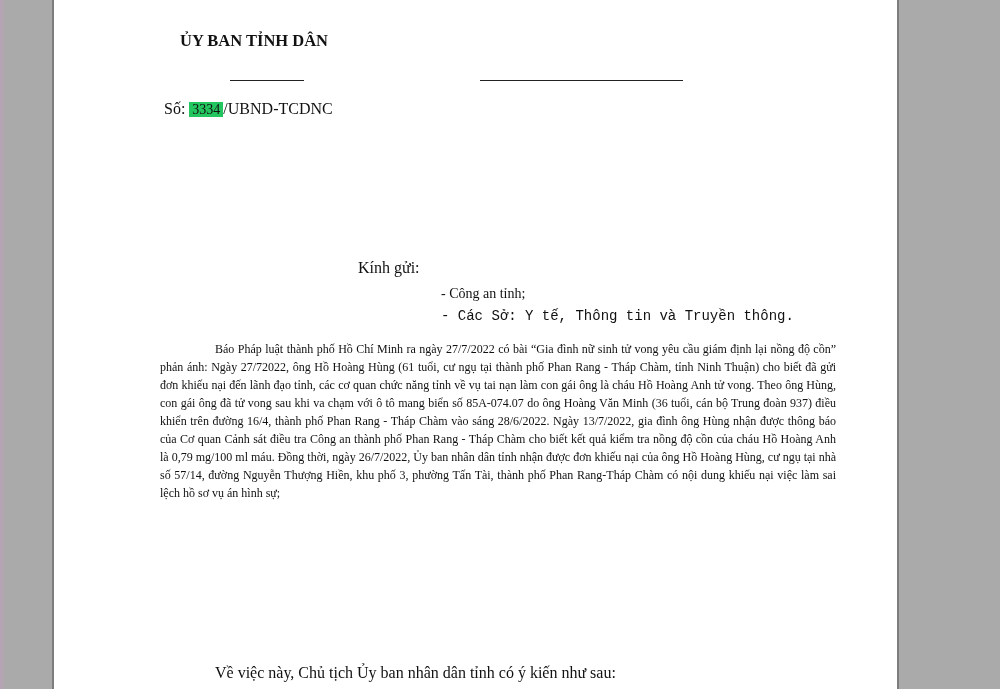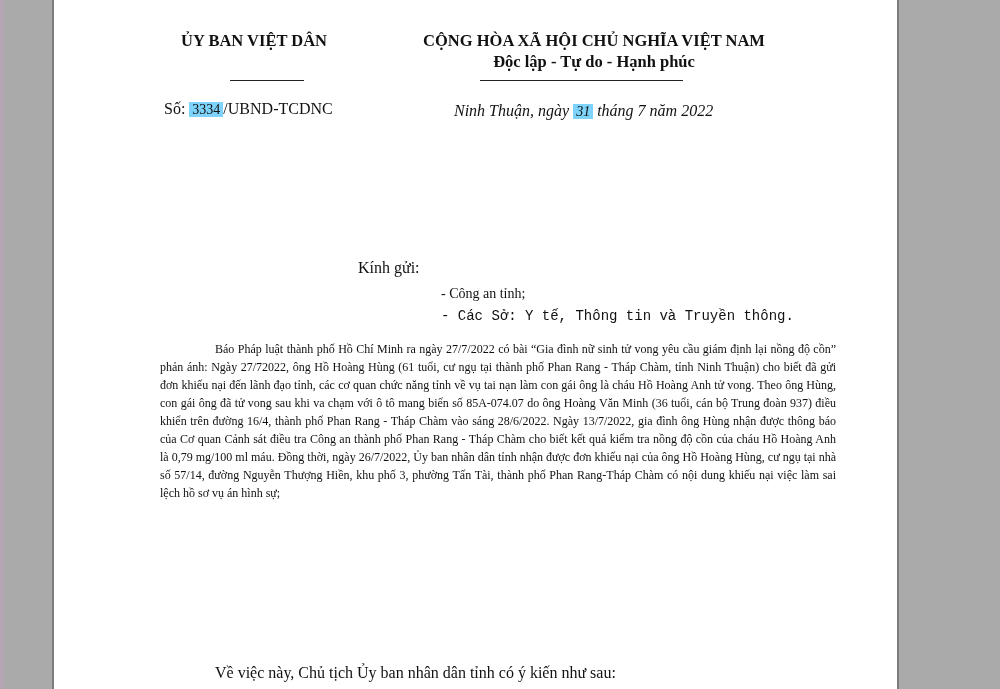--- a/index.html
+++ b/index.html
@@ -38,21 +38,21 @@
     border-top: 1.5px solid #222;
   }
   .rule-right {
     position: absolute; left: 426px; top: 80px; width: 203px; height: 0;
     border-top: 1.5px solid #222;
   }
   .so-line {
     position: absolute; left: 110px; top: 98px; width: 240px;
     font-size: 16px; line-height: 21px; white-space: nowrap;
   }
-  .highlight { background: #7dd3fc; padding: 0 3px; font-size: 14px; }
+  .highlight { background: #22c55e; padding: 0 3px; font-size: 14px; }
   .vv {
     position: absolute; left: 100px; top: 120px; width: 200px;
     text-align: center; font-size: 16px; line-height: 21.3px;
   }
   .date-line {
     position: absolute; left: 400px; top: 100px; width: 360px;
     font-style: italic; font-size: 16px; line-height: 21px; white-space: nowrap;
   }
   .kinh-gui {
     position: absolute; left: 304px; top: 257px;
@@ -74,41 +74,32 @@
 </style>
 </head>
 <body>
 
 <div class="left-gutter"></div>
 <div class="right-gutter"></div>
 
 <div class="page">
 
   <div class="hdr-left">
-    <div>ỦY BAN VIỆT DÂN</div>
+    <div>ỦY BAN TỈNH DÂN</div>
   </div>
   <div class="rule-left"></div>
 
-  <div class="hdr-right">
-    <div>CỘNG HÒA XÃ HỘI CHỦ NGHĨA VIỆT NAM</div>
-    <div>Độc lập - Tự do - Hạnh phúc</div>
-  </div>
   <div class="rule-right"></div>
 
   <div class="so-line">
     <span>Số:</span>
     <span class="highlight">3334</span><span>/UBND-TCDNC</span>
   </div>
 
 
-  <div class="date-line">
-    <span>Ninh Thuận, ngày</span>
-    <span class="highlight">31</span>
-    <span>tháng 7 năm 2022</span>
-  </div>
 
   <div class="kinh-gui">Kính gửi:</div>
   <div class="recip" style="top:283px;">- Công an tỉnh;</div>
   <div class="recip" style="top:306px;font-family:Liberation Mono, monospace;">- Các Sở: Y tế, Thông tin và Truyền thông.</div>
 
   <div class="body-text">Báo Pháp luật thành phố Hồ Chí Minh ra ngày 27/7/2022 có bài “Gia đình nữ sinh tử vong yêu cầu giám định lại nồng độ cồn” phản ánh: Ngày 27/72022, ông Hồ Hoàng Hùng (61 tuổi, cư ngụ tại thành phố Phan Rang - Tháp Chàm, tỉnh Ninh Thuận) cho biết đã gửi đơn khiếu nại đến lãnh đạo tỉnh, các cơ quan chức năng tỉnh về vụ tai nạn làm con gái ông là cháu Hồ Hoàng Anh tử vong. Theo ông Hùng, con gái ông đã tử vong sau khi va chạm với ô tô mang biển số 85A-074.07 do ông Hoàng Văn Minh (36 tuổi, cán bộ Trung đoàn 937) điều khiển trên đường 16/4, thành phố Phan Rang - Tháp Chàm vào sáng 28/6/2022. Ngày 13/7/2022, gia đình ông Hùng nhận được thông báo của Cơ quan Cảnh sát điều tra Công an thành phố Phan Rang - Tháp Chàm cho biết kết quả kiểm tra nồng độ cồn của cháu Hồ Hoàng Anh là 0,79 mg/100 ml máu. Đồng thời, ngày 26/7/2022, Ủy ban nhân dân tỉnh nhận được đơn khiếu nại của ông Hồ Hoàng Hùng, cư ngụ tại nhà số 57/14, đường Nguyễn Thượng Hiền, khu phố 3, phường Tấn Tài, thành phố Phan Rang-Tháp Chàm có nội dung khiếu nại việc làm sai lệch hồ sơ vụ án hình sự;</div>
   <div class="body-text2">Về việc này, Chủ tịch Ủy ban nhân dân tỉnh có ý kiến như sau:</div>
 
 </div>
 

